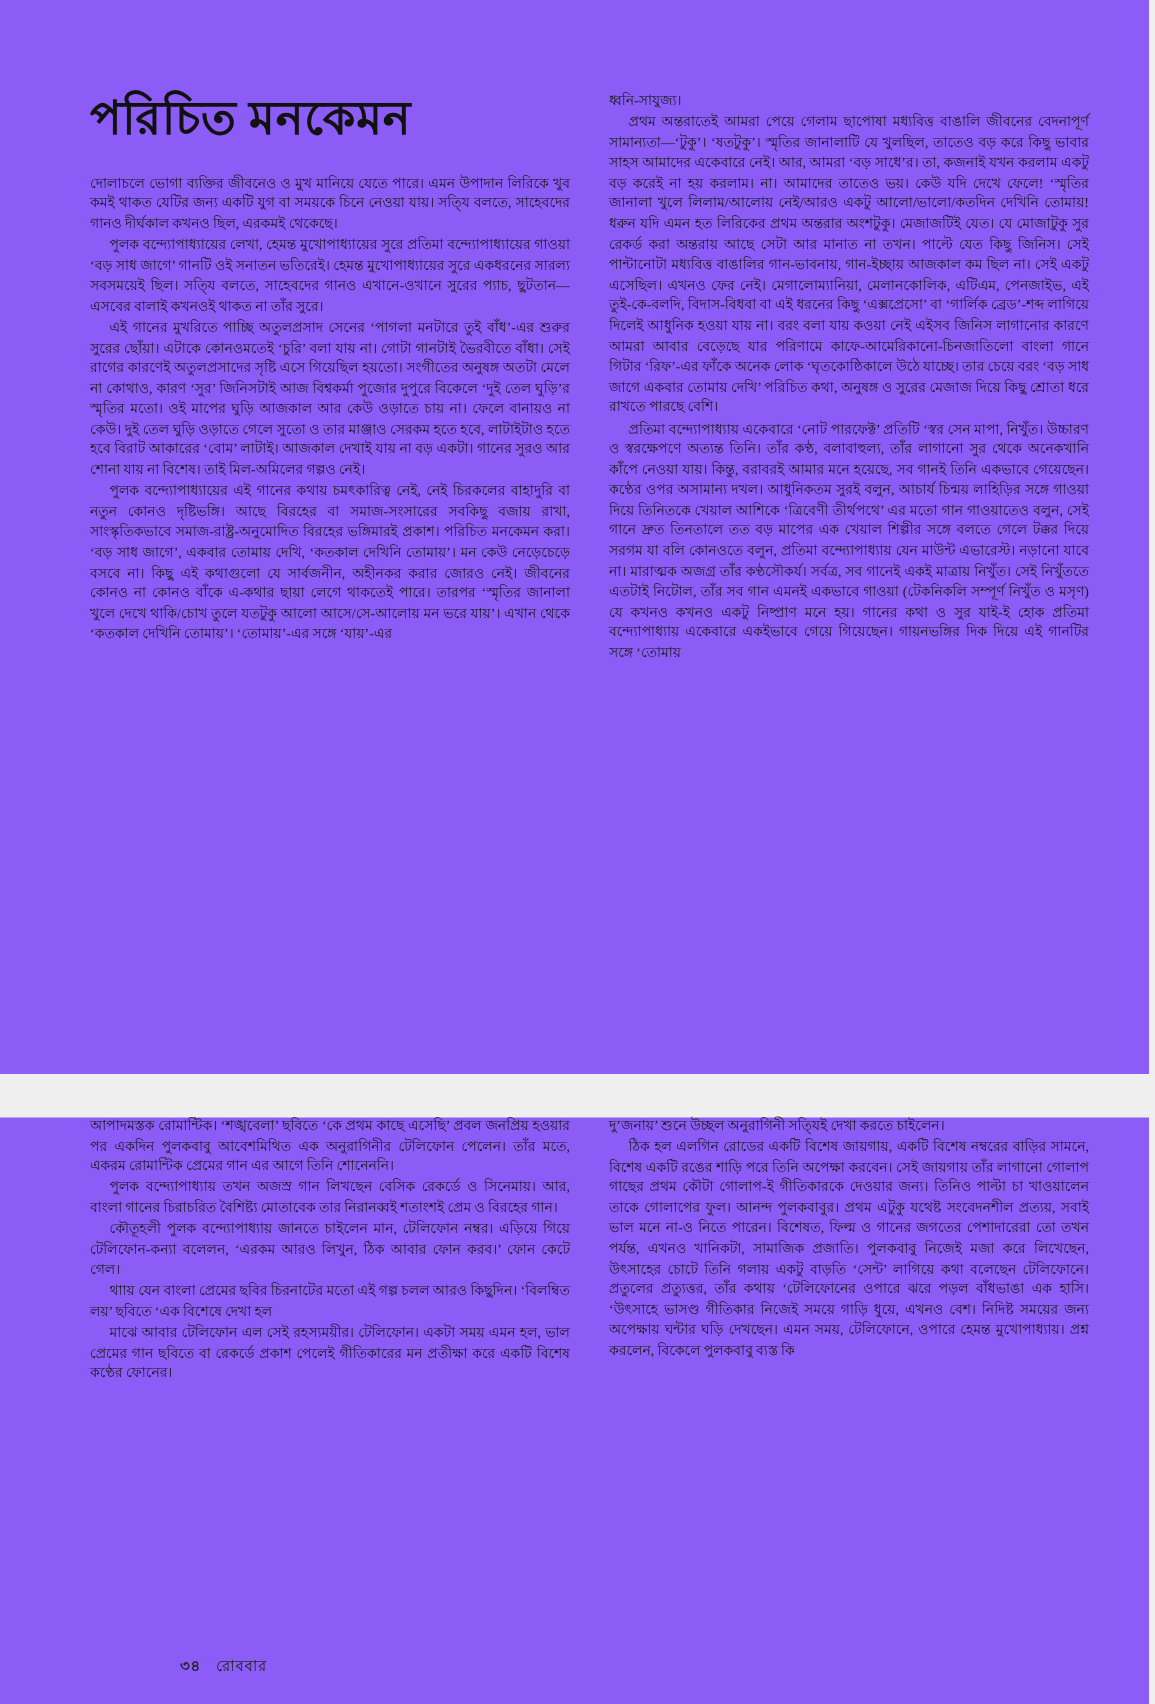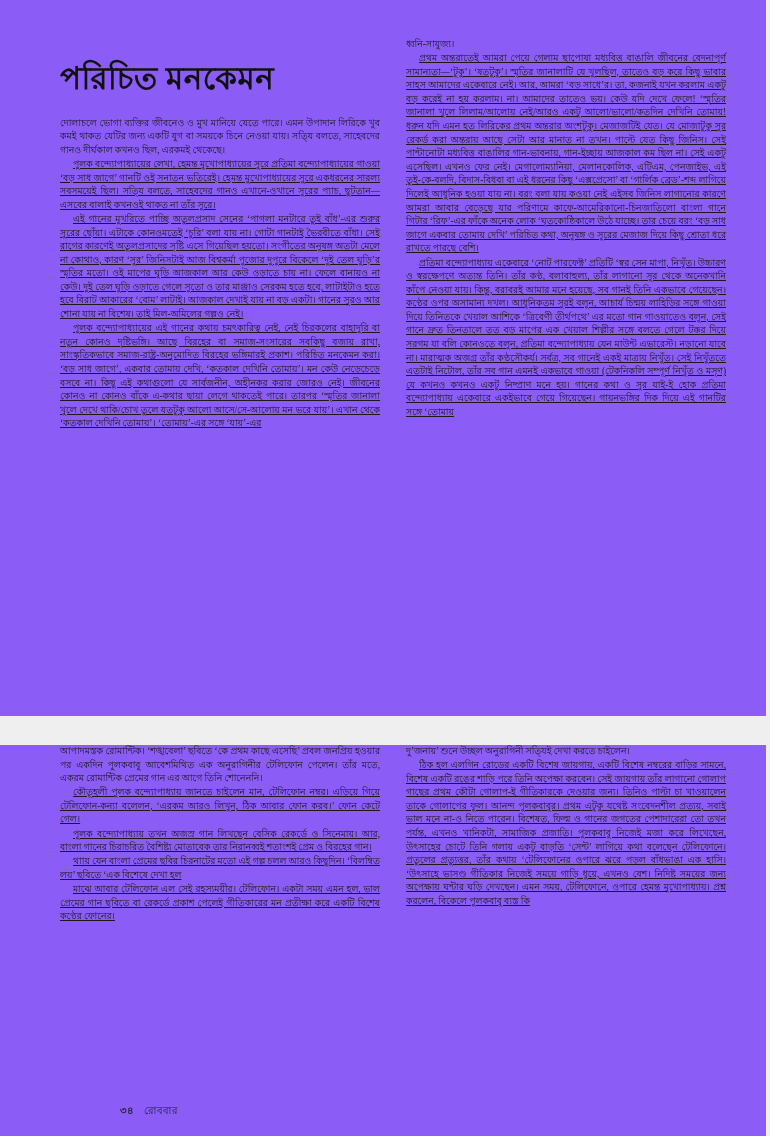--- a/index.html
+++ b/index.html
@@ -61,21 +61,20 @@
     margin: 0 0 0.5px 0;
     font-size: 9.3px;
     line-height: 13.6px;
     text-align: justify;
     text-justify: inter-word;
     color: #1a1a1a;
     word-spacing: -0.2px;
   }
   p.indent {
     text-indent: 13px;
-    text-decoration: underline;
   }
   .footer {
     position: absolute;
     left: 60px;
     bottom: 16px;
     font-size: 10px;
     color: #222;
     letter-spacing: 0.5px;
   }
   .footer .pgnum {
@@ -83,21 +82,21 @@
     margin-right: 7px;
   }
   .title-block {
     padding-top: 60px;
     padding-bottom: 18px;
   }
   .top-left-pad {
     padding-top: 0px;
   }
   .top-right-pad {
-    padding-top: 38px;
+    padding-top: 62px;
   }
   .bottom-pad {
   }
 </style>
 </head>
 <body>
 
 <div class="page">
 
   <div class="sheet sheet-top">
@@ -123,22 +122,22 @@
       </div>
     </div>
   </div>
 
   <div class="sheet sheet-bottom">
     <div class="inner">
       <div class="cols bottom-pad">
 
         <div class="col">
           <p>আপাদমস্তক রোমান্টিক। ‘শঙ্খবেলা’ ছবিতে ‘কে প্রথম কাছে এসেছি’ প্রবল জনপ্রিয় হওয়ার পর একদিন পুলকবাবু আবেশমিথিত এক অনুরাগিনীর টেলিফোন পেলেন। তাঁর মতে, একরম রোমান্টিক প্রেমের গান এর আগে তিনি শোনেননি।</p>
+          <p class="indent">পুলক বন্দ্যোপাধ্যায় তখন অজস্র গান লিখছেন বেসিক রেকর্ডে ও সিনেমায়। আর, বাংলা গানের চিরাচরিত বৈশিষ্ট্য মোতাবেক তার নিরানব্বই শতাংশই প্রেম ও বিরহের গান।</p>
           <p class="indent">কৌতূহলী পুলক বন্দ্যোপাধ্যায় জানতে চাইলেন মান, টেলিফোন নম্বর। এড়িয়ে গিয়ে টেলিফোন-কন্যা বলেলন, ‘এরকম আরও লিখুন, ঠিক আবার ফোন করব।’ ফোন কেটে গেল।</p>
-          <p class="indent">পুলক বন্দ্যোপাধ্যায় তখন অজস্র গান লিখছেন বেসিক রেকর্ডে ও সিনেমায়। আর, বাংলা গানের চিরাচরিত বৈশিষ্ট্য মোতাবেক তার নিরানব্বই শতাংশই প্রেম ও বিরহের গান।</p>
           <p class="indent">থাায় যেন বাংলা প্রেমের ছবির চিরনাটের মতো এই গল্প চলল আরও কিছুদিন। ‘বিলম্বিত লয়’ ছবিতে ‘এক বিশেষে দেখা হল</p>
           <p class="indent">মাঝে আবার টেলিফোন এল সেই রহস্যময়ীর। টেলিফোন। একটা সময় এমন হল, ভাল প্রেমের গান ছবিতে বা রেকর্ডে প্রকাশ পেলেই গীতিকারের মন প্রতীক্ষা করে একটি বিশেষ কণ্ঠের ফোনের।</p>
         </div>
 
         <div class="col">
           <p>দু’জনায়’ শুনে উচ্ছল অনুরাগিনী সতি্যই দেখা করতে চাইলেন।</p>
           <p class="indent">ঠিক হল এলগিন রোডের একটি বিশেষ জায়গায়, একটি বিশেষ নম্বরের বাড়ির সামনে, বিশেষ একটি রঙের শাড়ি পরে তিনি অপেক্ষা করবেন। সেই জায়গায় তাঁর লাগানো গোলাপ গাছের প্রথম কৌটা গোলাপ-ই গীতিকারকে দেওয়ার জন্য। তিনিও পাল্টা চা খাওয়ালেন তাকে গোলাপের ফুল। আনন্দ পুলকবাবুর। প্রথম এটুকু যথেষ্ট সংবেদনশীল প্রত্যয়, সবাই ভাল মনে না-ও নিতে পারেন। বিশেষত, ফিল্ম ও গানের জগতের পেশাদারেরা তো তখন পর্যন্ত, এখনও খানিকটা, সামাজিক প্রজাতি। পুলকবাবু নিজেই মজা করে লিখেছেন, উৎসাহের চোটে তিনি গলায় একটু বাড়তি ‘সেন্ট’ লাগিয়ে কথা বলেছেন টেলিফোনে। প্রতুলের প্রত্যুত্তর, তাঁর কথায় ‘টেলিফোনের ওপারে ঝরে পড়ল বাঁধভাঙা এক হাসি। ‘উৎসাহে ভাসণ্ড গীতিকার নিজেই সময়ে গাড়ি ধুয়ে, এখনও বেশ। নিদিষ্ট সময়ের জন্য অপেক্ষায় ঘন্টার ঘড়ি দেখছেন। এমন সময়, টেলিফোনে, ওপারে হেমন্ত মুখোপাধ্যায়। প্রশ্ন করলেন, বিকেলে পুলকবাবু ব্যস্ত কি</p>
         </div>
 
       </div>

